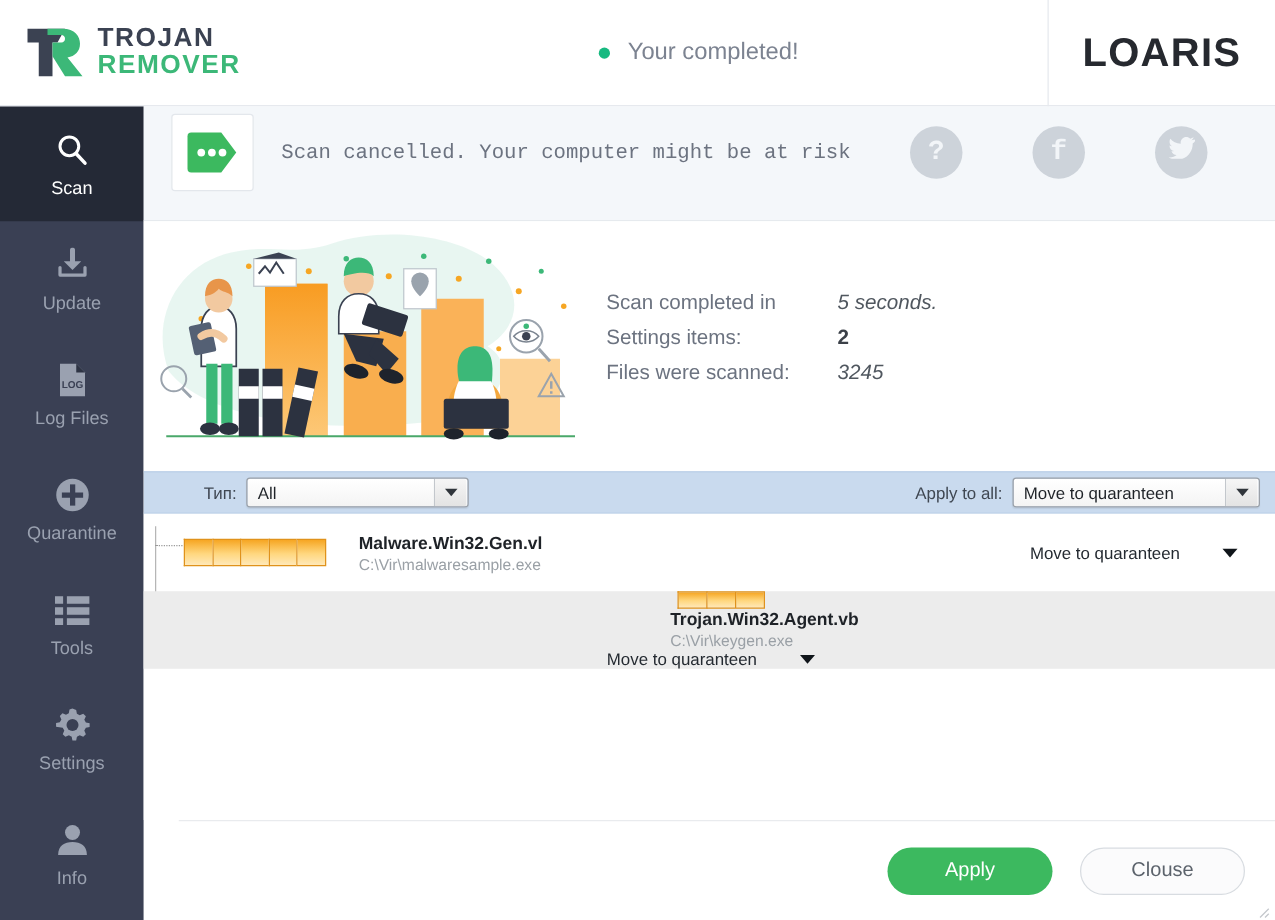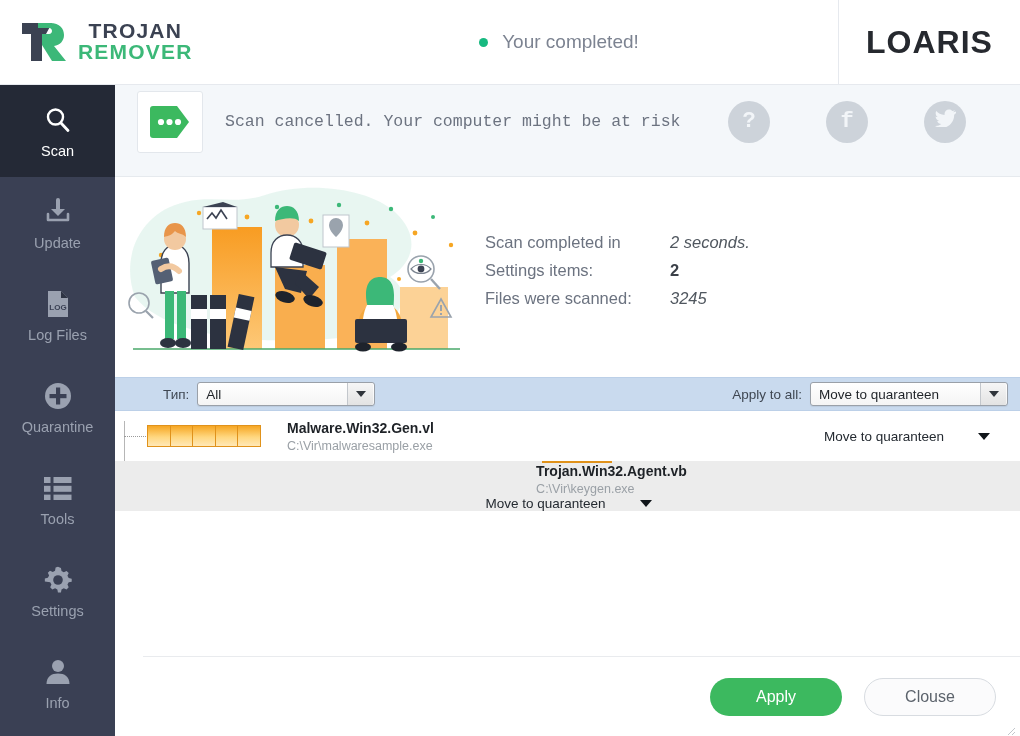--- a/index.html
+++ b/index.html
@@ -19,21 +19,21 @@
   
   .topbar {
     height: 85px; min-height: 85px;
     background: #ffffff;
     display: flex; align-items: center;
     border-bottom: 1px solid #e6e9ee;
     position: relative;
   }
   .logo-wrap { display: flex; align-items: center; padding-left: 18px; width: 320px; }
   .logo-mark { width: 52px; height: 50px; position: relative; margin-right: 8px; }
-  .logo-text { display: flex; flex-direction: column; line-height: 0.98; align-items: center; }
+  .logo-text { display: flex; flex-direction: column; line-height: 0.98; }
   .logo-line1 {
     font-size: 21px; font-weight: bold; color: #3b4252; letter-spacing: 1.2px;
   }
   .logo-line2 {
     font-size: 21px; font-weight: bold; color: #3cb878; letter-spacing: 1.2px;
   }
 
   .topstatus {
     flex: 1; display: flex; align-items: center; justify-content: center;
     gap: 14px; padding-right: 40px;
@@ -160,21 +160,21 @@
   .tree-line {
     position: absolute; left: 9px; top: 10px;
     width: 22px; height: 84px;
     border-left: 1px solid #b6b6b6;
   }
   .tree-branch {
     position: absolute; left: 9px; width: 22px;
     border-top: 1px dotted #9a9a9a;
   }
   .row {
-    height: 50px;
+    height: 62px;
     display: flex; align-items: center;
     padding-left: 32px; padding-right: 14px;
     position: relative;
   }
   .row.alt { background: #ececec; flex-direction: column; }
   .sev { display: flex; height: 22px; width: 114px; }
   .sev-cell {
     flex: 1;
     background: linear-gradient(#f6a623, #ffd77f 55%, #ffe8b8);
     border: 1px solid #e0921b;
@@ -458,21 +458,21 @@
             <g>
                 <path d="M326 122 l10 18 h-20z" fill="none" stroke="#9aa3ad" stroke-width="1.6"></path>
                 <rect x="325" y="128" width="2" height="6" fill="#9aa3ad"></rect>
                 <rect x="325" y="136" width="2" height="2" fill="#9aa3ad"></rect>
               </g>
           </svg>
         </div>
 
         <div class="stats">
           <div class="stat-label">Scan completed in</div>
-          <div class="stat-value">2 seconds.</div>
+          <div class="stat-value">5 seconds.</div>
           <div class="stat-label">Settings items:</div>
           <div class="stat-value bold">2</div>
           <div class="stat-label">Files were scanned:</div>
           <div class="stat-value">3245</div>
         </div>
       </div>
 
       <div class="filterbar">
         <div class="filter-left">
           <span class="filter-label">Тип:</span>

